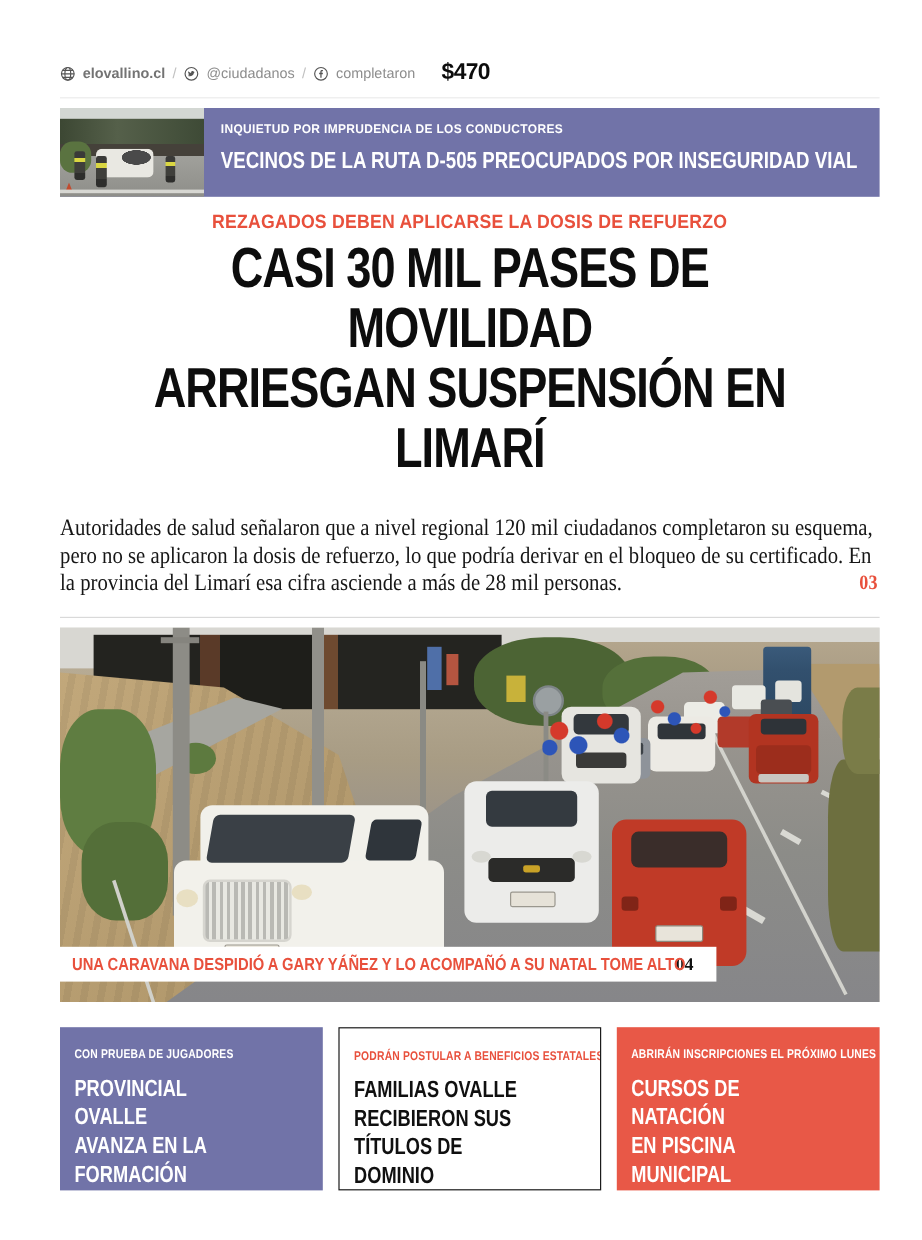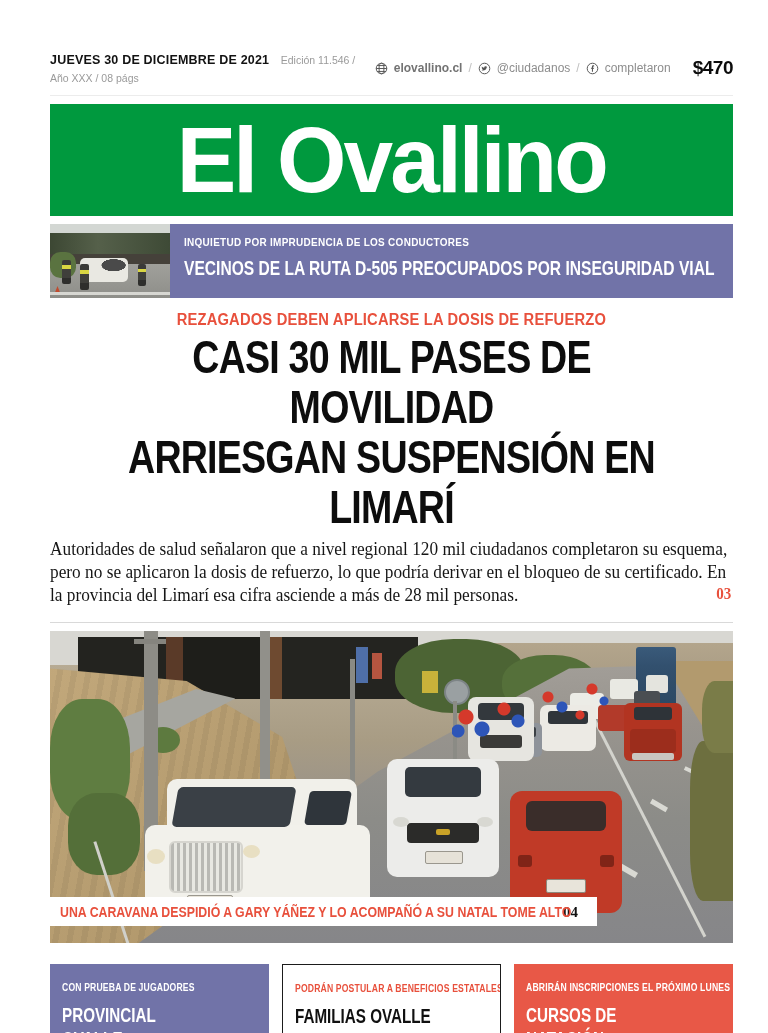--- a/index.html
+++ b/index.html
@@ -35,21 +35,21 @@
   .banner-headline{display:inline-block;font-weight:bold;font-size:19.5px;letter-spacing:0;
                    white-space:nowrap;transform:scaleX(.8);transform-origin:left center;margin-top:7px;}
 
   
   .lead{text-align:center;}
   .lead-kicker{margin-top:13px;color:#e8503c;font-weight:bold;font-size:16px;letter-spacing:.2px;
                display:inline-block;transform:scaleX(.92);transform-origin:center;white-space:nowrap;}
   .lead-headline{margin:3px 0 0;display:block;text-align:center;white-space:pre-line;
                  font-weight:bold;font-size:47px;line-height:50px;letter-spacing:-1px;color:#0d0d0d;
                  transform:scaleX(.8);transform-origin:50% 0;}
-  .lead-summary-wrap{margin-top:5px;text-align:left;}
+  .lead-summary-wrap{margin-top:31px;text-align:left;}
   .summary-inner{position:relative;width:770px;transform:scaleX(.887);transform-origin:left top;
                  font-family:"Liberation Serif",serif;font-size:19.5px;line-height:23px;color:#161616;margin:0;}
   .lead-page{position:absolute;right:2px;bottom:1px;color:#e8503c;font-weight:bold;font-size:17px;
              font-family:"Liberation Serif",serif;}
 
   .rule{margin-top:16px;border-top:1px solid #d9d9d9;}
 
   
   .photo{position:relative;margin:8px 35px 0 50px;width:683px;height:312px;overflow:hidden;
          background:linear-gradient(180deg,#d8d7d2 0px,#d4d3ce 30px,#b7ab94 34px,#a89c84 110px,#9c9488 160px,#96928c 312px);}
@@ -72,24 +72,20 @@
   .box-white .box-kicker{color:#e8503c;}
   .box-headline{display:inline-block;margin-top:8px;font-weight:bold;font-size:19.5px;line-height:24px;
                 white-space:pre-line;transform:scaleX(.78);transform-origin:left top;letter-spacing:0;}
 </style>
 </head>
 <body>
 
 <div class="page">
 
   <header class="topbar inner">
-    <div>
-      <span class="date">JUEVES 30 DE DICIEMBRE DE 2021</span>
-      <span class="edition">Edición 11.546 / Año XXX / 08 págs</span>
-    </div>
     <div class="topbar-right">
       <span class="icon">
         <svg width="13" height="13" viewBox="0 0 16 16" fill="none" stroke="#555" stroke-width="1.2">
             <circle cx="8" cy="8" r="6.5"></circle>
             <ellipse cx="8" cy="8" rx="3" ry="6.5"></ellipse>
             <path d="M1.5 8h13M2.6 4.4h10.8M2.6 11.6h10.8"></path>
           </svg>
       </span>
       <span class="site">elovallino.cl</span>
       <span class="sep">/</span>
@@ -105,23 +101,20 @@
         <svg width="13" height="13" viewBox="0 0 16 16">
             <circle cx="8" cy="8" r="6.5" fill="none" stroke="#555" stroke-width="1.2"></circle>
             <path d="M8.6 12V8.4h1.2l.2-1.4H8.6v-.9c0-.4.1-.7.7-.7h.7V4.2c-.1 0-.5-.1-1-.1-1 0-1.7.6-1.7 1.8v1.1H6.1v1.4h1.2V12z" fill="#555"></path>
           </svg>
       </span>
       <span class="handle">completaron</span>
       <span class="price">$470</span>
     </div>
   </header>
 
-  <div class="masthead inner">
-    <span class="masthead-title">El Ovallino</span>
-  </div>
 
   <section class="banner inner">
     <div class="banner-photo">
       <div class="bp" style="left:0;top:0;width:120px;height:16px;background:#d3d7d3;"></div>
       <div class="bp" style="left:0;top:9px;width:120px;height:23px;background:linear-gradient(90deg,#3c4733,#55604a 40%,#3e4a36);"></div>
       <div class="bp" style="left:0;top:30px;width:120px;height:10px;background:#45413a;"></div>
       <div class="bp" style="left:0;top:40px;width:120px;height:34px;background:linear-gradient(#a0a09b,#8e8e89);"></div>
       <div class="bp" style="left:0;top:28px;width:26px;height:26px;background:#5a7340;border-radius:40%;"></div>
       <div class="bp" style="left:30px;top:34px;width:48px;height:24px;border-radius:5px;background:radial-gradient(ellipse at 70% 30%,#4a4a4a 25%,transparent 26%),#e9e8e2;"></div>
       <div class="bp" style="left:12px;top:36px;width:9px;height:24px;border-radius:2px;background:linear-gradient(#3a3a38 0 22%,#d9d642 22% 38%,#3f3f3b 38% 75%,#2e2e2c 75%);"></div>

